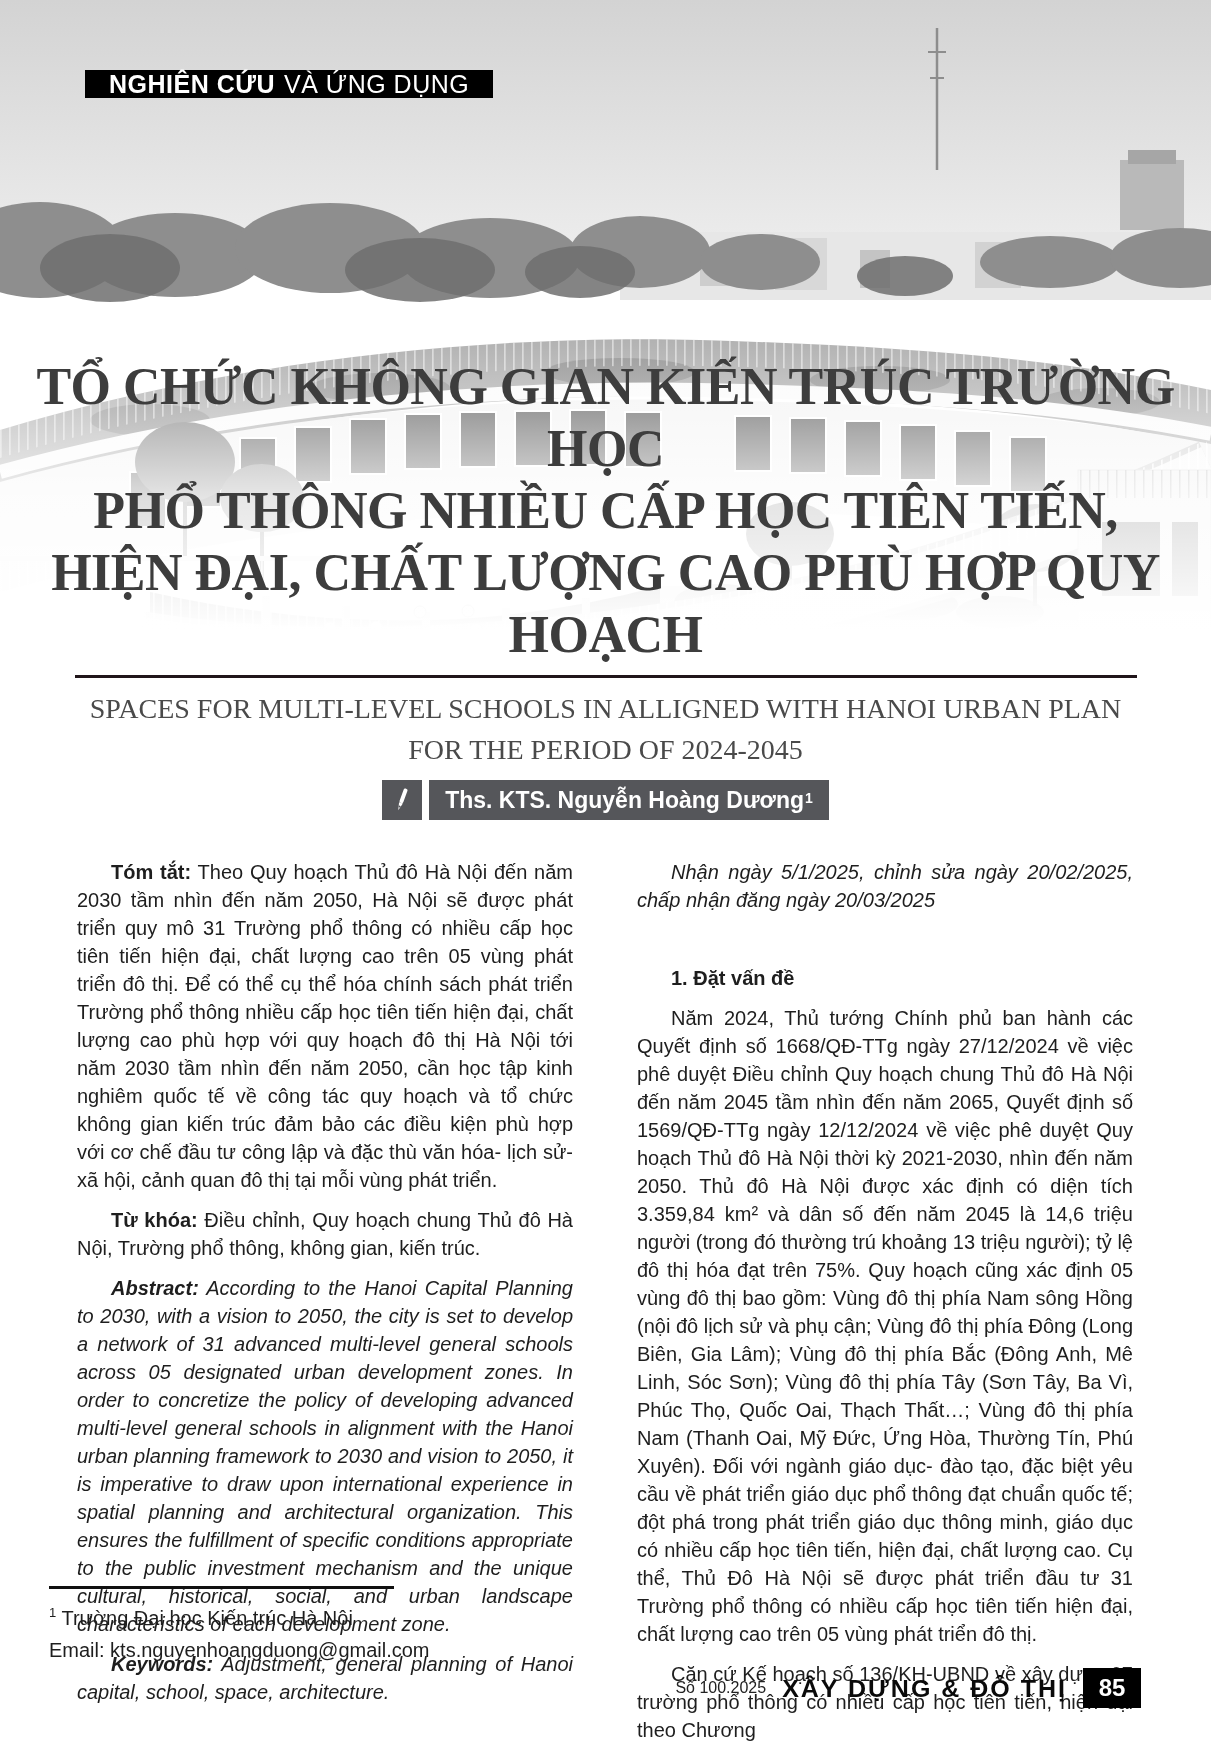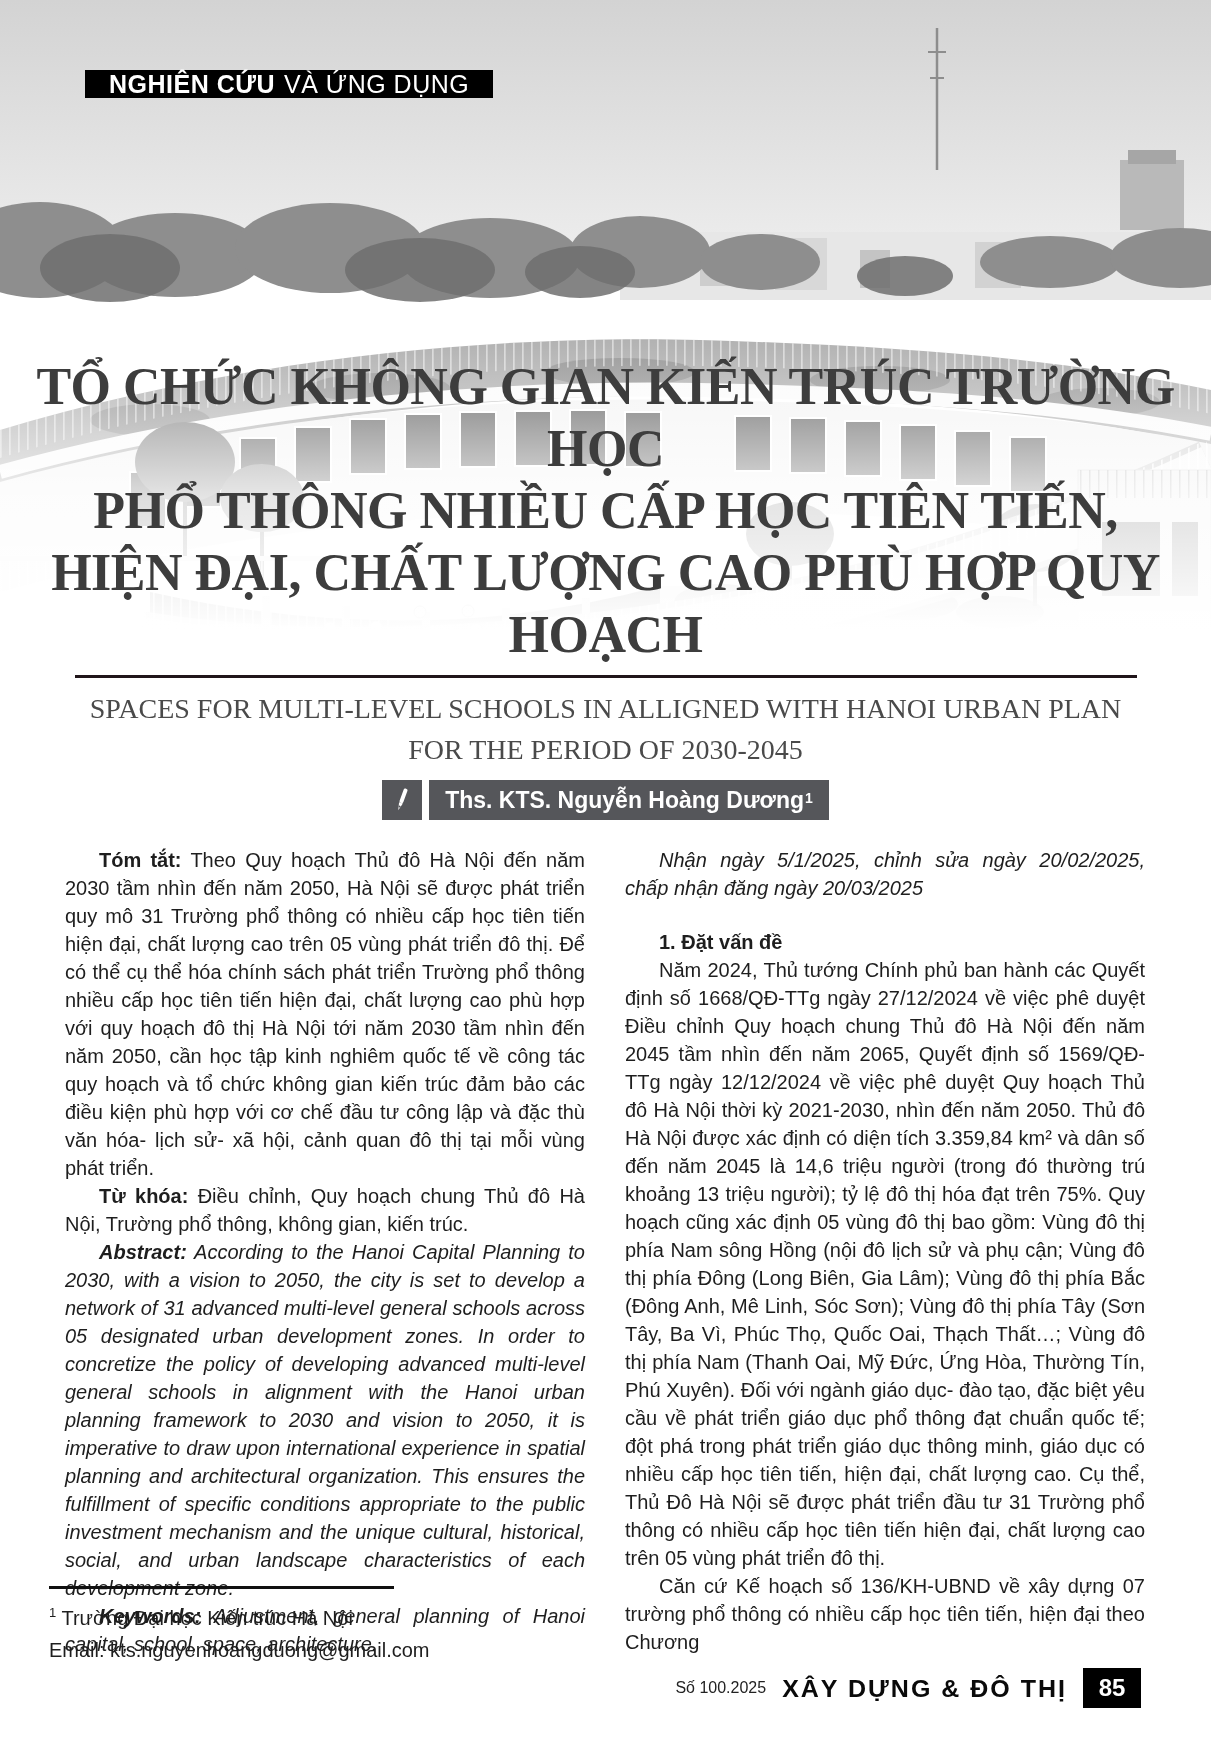--- a/index.html
+++ b/index.html
@@ -40,21 +40,21 @@
     background:#55565a; color:#fff; font-weight:bold; font-size:23px;
     display:flex; align-items:center; padding:9px 16px; white-space:nowrap;
   }
   .author-name sup{font-size:14px; margin-left:1px; transform:translateY(-2px);}
   
   .columns{
     display:grid; grid-template-columns:520px 520px; column-gap:40px;
     width:1080px; margin:26px 0 0 65px;
     font-size:20px; line-height:28px; text-align:justify;
   }
-  .columns p{margin:0; text-indent:34px;}
+  .columns p{margin:12px; text-indent:34px;}
   .lbl{font-weight:bold;}
   .ital{font-style:italic;}
   .lbl-ital{font-weight:bold; font-style:italic;}
   .received{font-style:italic; margin-bottom:0;}
   .sec-gap{height:26px;}
   .sec-heading{font-weight:bold; text-indent:34px;}
   
   .footnote{position:absolute; left:49px; top:1586px; width:520px; font-size:20px; line-height:32px;}
   .footnote .rule{width:345px; height:3px; background:#101010; margin-bottom:8px;}
   .footnote sup{font-size:13px;}
@@ -221,21 +221,21 @@
     <h1 class="title-vi">
       <span style="display:block">TỔ CHỨC KHÔNG GIAN KIẾN TRÚC TRƯỜNG HỌC</span>
       <span style="display:block">PHỔ THÔNG NHIỀU CẤP HỌC TIÊN TIẾN,</span>
       <span style="display:block">HIỆN ĐẠI, CHẤT LƯỢNG CAO PHÙ HỢP QUY HOẠCH</span>
     </h1>
 
     <div class="divider"></div>
 
     <h2 class="title-en">
       <span style="display:block">SPACES FOR MULTI-LEVEL SCHOOLS IN ALLIGNED WITH HANOI URBAN PLAN</span>
-      <span style="display:block">FOR THE PERIOD OF 2030-2045</span>
+      <span style="display:block">FOR THE PERIOD OF 2024-2045</span>
     </h2>
 
     <div class="author-row">
       <div class="author-icon">
         <svg width="22" height="26" viewBox="0 0 22 26">
           <g transform="rotate(20 11 13)">
             <rect x="9" y="1" width="4" height="15" rx="1.5" fill="#ffffff"></rect>
             <path d="M9,16 L13,16 L11,24 Z" fill="#ffffff"></path>
             <circle cx="11" cy="20" r="1" fill="#55565a"></circle>
           </g>

